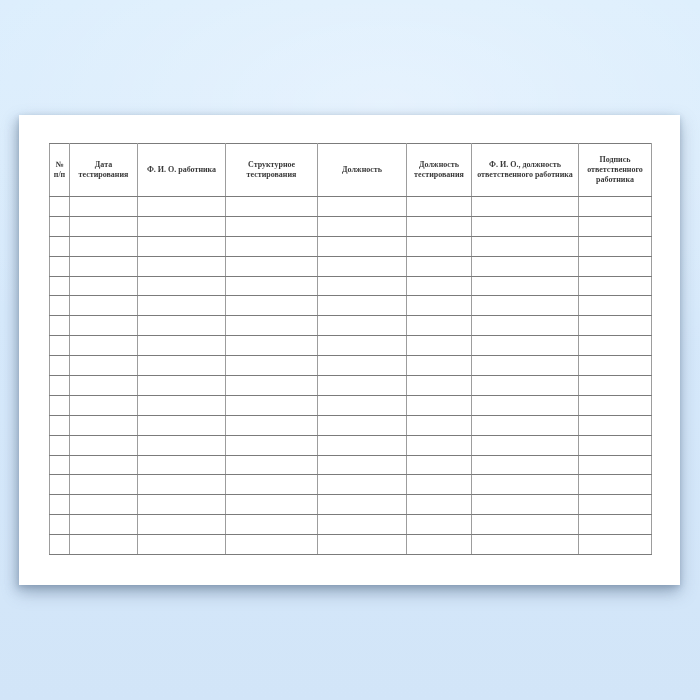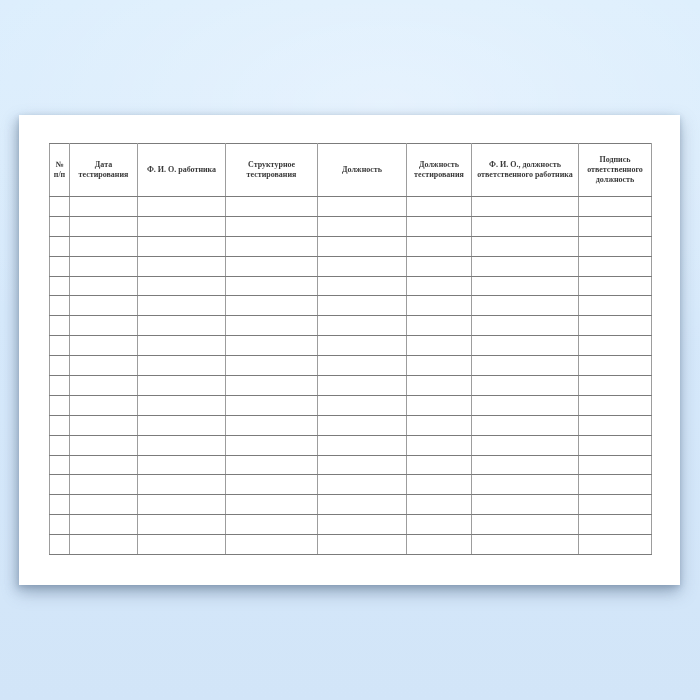--- a/index.html
+++ b/index.html
@@ -88,21 +88,21 @@
       <thead>
           <tr>
             <th>№
 п/п</th>
             <th>Дата тестирования</th>
             <th>Ф. И. О. работника</th>
             <th>Структурное тестирования</th>
             <th>Должность</th>
             <th>Должность тестирования</th>
             <th>Ф. И. О., должность ответственного работника</th>
-            <th>Подпись ответственного должность</th>
+            <th>Подпись ответственного работника</th>
           </tr>
         </thead>
       <tbody>
           <tr>
             <td></td>
             <td></td>
             <td></td>
             <td></td>
             <td></td>
             <td></td>

